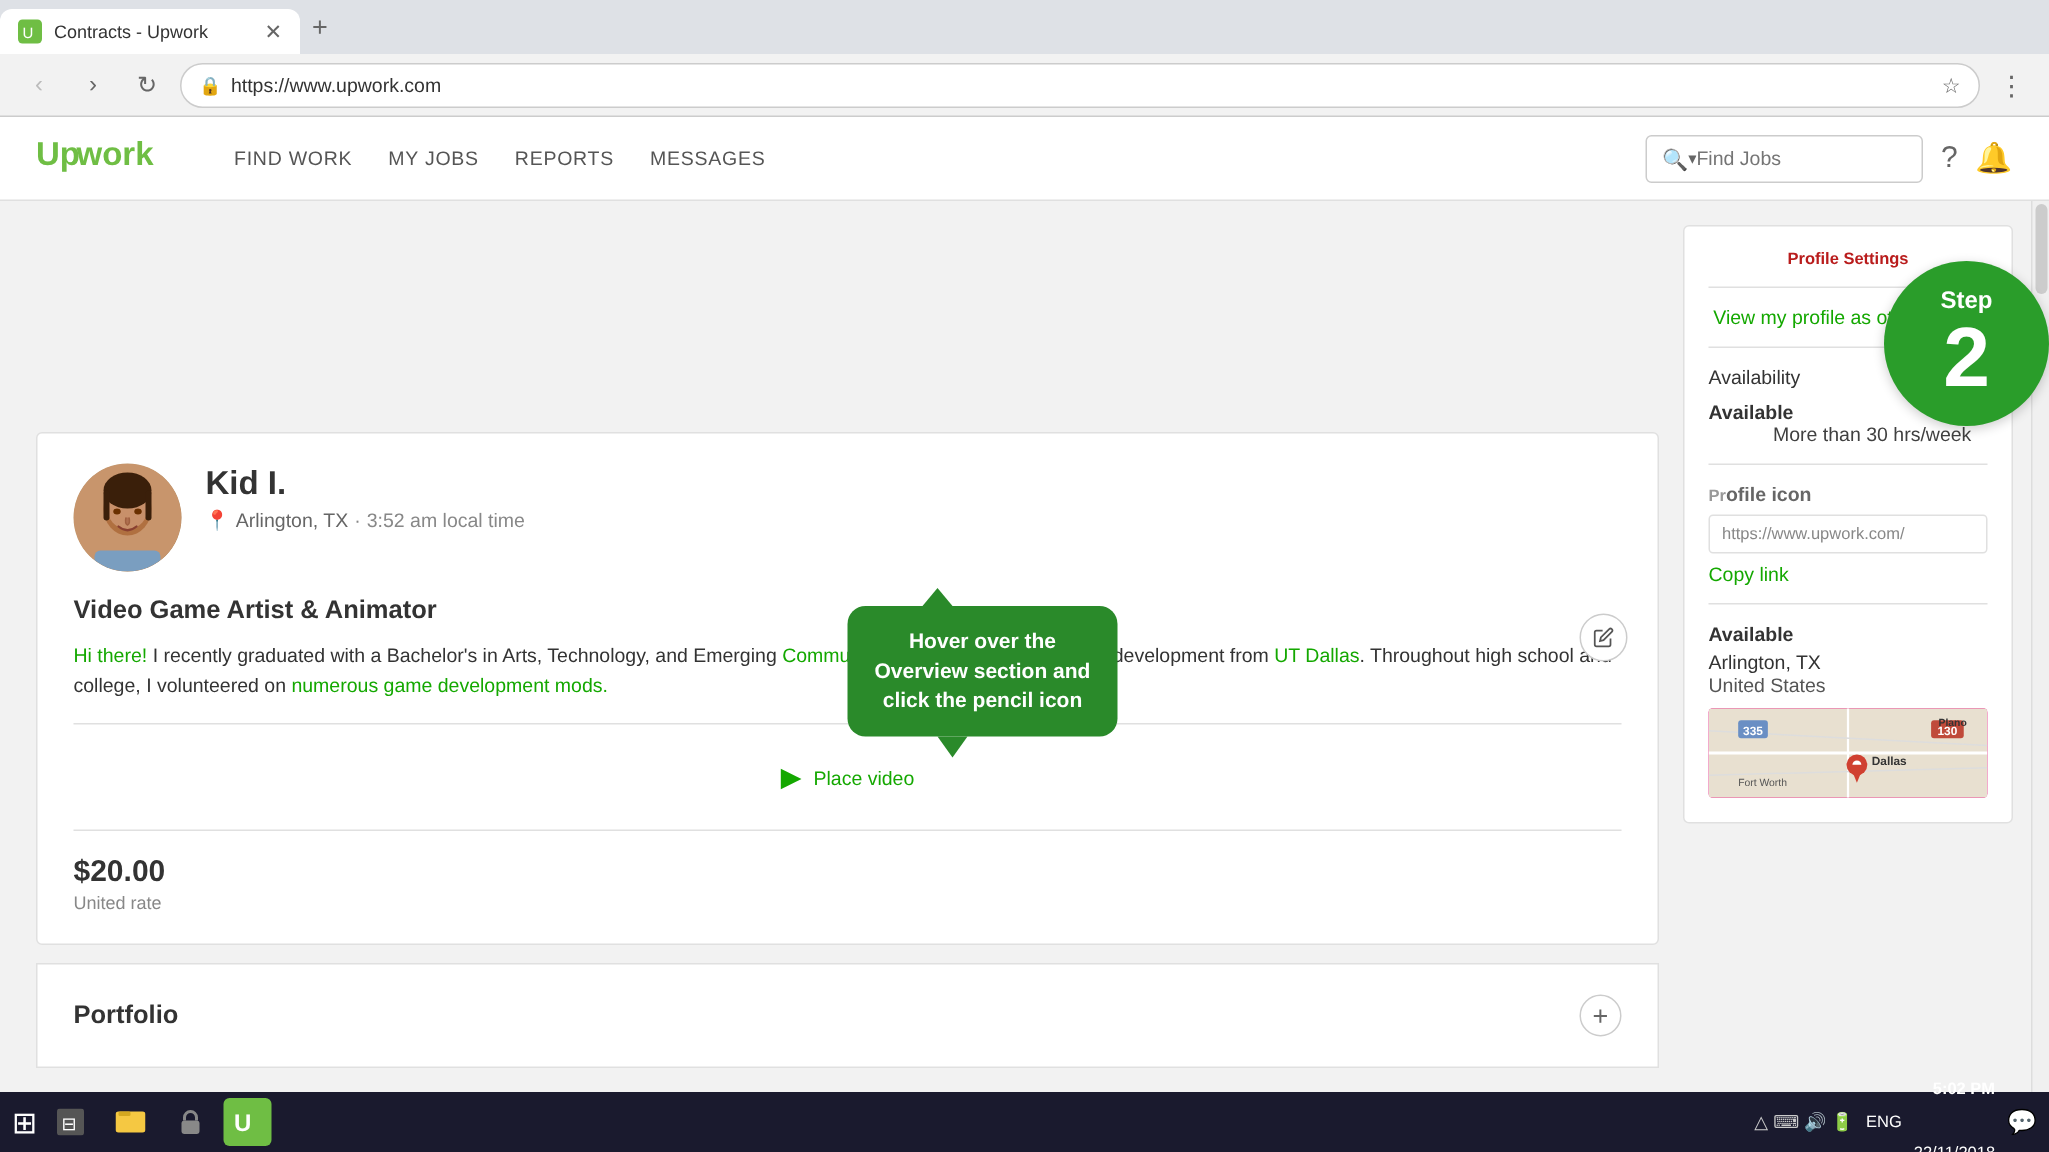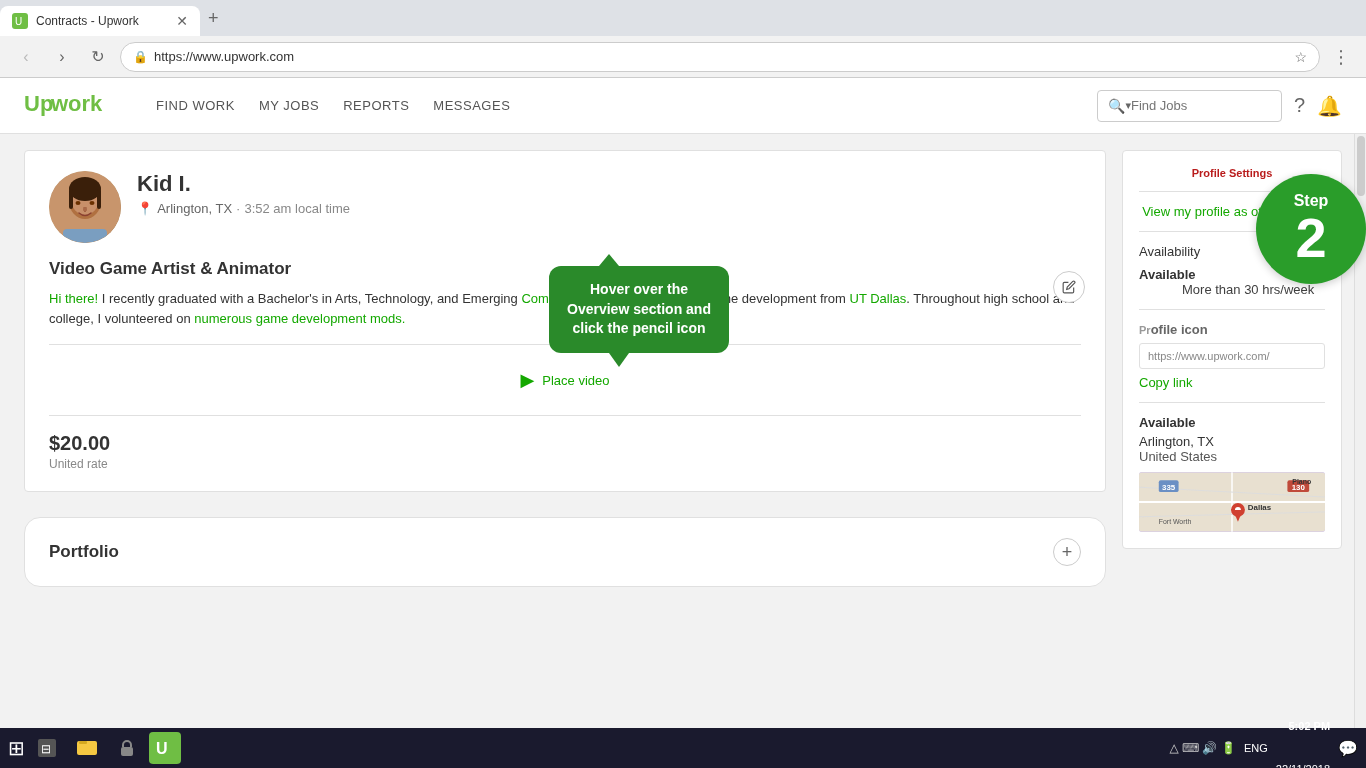--- a/index.html
+++ b/index.html
@@ -31,59 +31,59 @@
     .navbar-links { display: flex; gap: 24px; }
     .navbar-link { font-size: 13px; font-weight: 500; color: #555; text-decoration: none; cursor: pointer; text-transform: uppercase; letter-spacing: 0.5px; }
     .navbar-search { margin-left: auto; display: flex; align-items: center; gap: 12px; }
     .search-box { display: flex; align-items: center; border: 1px solid #ccc; border-radius: 4px; padding: 0 10px; height: 32px; background: #fff; }
     .search-input { border: none; outline: none; font-size: 13px; color: #999; width: 140px; }
     .search-dropdown { font-size: 11px; color: #666; cursor: pointer; }
     .navbar-icon { font-size: 20px; color: #666; cursor: pointer; }
 
     
     .main-layout { display: flex; flex: 1; gap: 16px; padding: 16px 24px; overflow: hidden; }
-    .left-panel { flex: 1; display: flex; flex-direction: column; gap: 25px; }
+    .left-panel { flex: 1; display: flex; flex-direction: column; gap: 12px; justify-content: flex-end; }
     .right-panel { width: 220px; flex-shrink: 0; display: flex; flex-direction: column; gap: 0; }
 
     
     .profile-card { background: #fff; border-radius: 4px; border: 1px solid #e0e0e0; padding: 20px 24px; position: relative; }
     .profile-header { display: flex; align-items: flex-start; gap: 16px; margin-bottom: 16px; }
     .avatar-placeholder { width: 72px; height: 72px; border-radius: 50%; background: linear-gradient(135deg, #b8906a 0%, #c9a882 30%, #a07040 100%); display: flex; align-items: center; justify-content: center; overflow: hidden; }
     .profile-info { flex: 1; }
     .profile-name { font-size: 22px; font-weight: 600; color: #333; margin-bottom: 4px; }
     .profile-location { font-size: 13px; color: #666; display: flex; align-items: center; gap: 4px; }
     .profile-title { font-size: 17px; font-weight: 600; color: #333; margin-bottom: 10px; }
     .profile-bio { font-size: 13px; color: #333; line-height: 1.5; }
     .edit-pencil-btn { position: absolute; right: 20px; top: 120px; width: 32px; height: 32px; border-radius: 50%; border: 1px solid #ccc; background: #fff; display: flex; align-items: center; justify-content: center; cursor: pointer; }
     .divider { height: 1px; background: #e0e0e0; margin: 16px 0; }
     .place-video { display: flex; align-items: center; justify-content: center; gap: 8px; color: #14a800; font-size: 13px; cursor: pointer; padding: 8px 0; }
     .play-icon { font-size: 18px; color: #14a800; }
     .hourly-rate { font-size: 20px; font-weight: 600; color: #333; }
     .hourly-label { font-size: 12px; color: #888; margin-top: 2px; }
 
     
-    .portfolio-card { background: #fff; border-radius: 16px; border: 1px solid #e0e0e0; padding: 20px 24px; display: flex; align-items: center; justify-content: space-between; }
+    .portfolio-card { background: #fff; border-radius: 0; border: 1px solid #e0e0e0; padding: 20px 24px; display: flex; align-items: center; justify-content: space-between; }
     .portfolio-title { font-size: 17px; font-weight: 600; color: #333; }
     .add-btn { width: 28px; height: 28px; border-radius: 50%; border: 1px solid #ccc; background: #fff; display: flex; align-items: center; justify-content: center; cursor: pointer; font-size: 18px; color: #666; }
 
     
     .right-card { background: #fff; border: 1px solid #e0e0e0; border-radius: 4px; margin-bottom: 12px; padding: 16px; }
     .profile-settings-title { font-size: 11px; font-weight: 600; color: #b91c1c; text-align: center; border-bottom: 1px solid #e0e0e0; padding-bottom: 12px; margin-bottom: 12px; }
     .view-profile-link { color: #14a800; font-size: 13px; text-align: center; cursor: pointer; display: block; margin-bottom: 0; }
     .availability-title { font-size: 13px; font-weight: 400; color: #333; margin-bottom: 8px; margin-top: 12px; }
     .availability-status { font-size: 13px; font-weight: 600; color: #333; }
     .availability-detail { font-size: 13px; color: #404040; margin-left: 43px; }
     .section-divider { height: 1px; background: #e0e0e0; margin: 12px 0; }
     .profile-link-title { font-size: 13px; font-weight: 600; color: #666; margin-bottom: 6px; }
     .profile-link-box { border: 1px solid #e0e0e0; border-radius: 3px; padding: 6px 8px; font-size: 11px; color: #888; background: #fff; width: 100%; overflow: hidden; text-overflow: ellipsis; white-space: nowrap; }
     .copy-link { color: #14a800; font-size: 13px; cursor: pointer; margin-top: 6px; display: inline-block; }
     .location-title { font-size: 13px; font-weight: 700; color: #333; margin-bottom: 4px; }
     .location-city { font-size: 13px; color: #333; }
     .location-country { font-size: 13px; color: #555; }
-    .map-placeholder { width: 100%; height: 60px; background: #c4b5fd; border-radius: 3px; margin-top: 8px; position: relative; overflow: hidden; }
+    .map-placeholder { width: 100%; height: 60px; background: #ec4899; border-radius: 3px; margin-top: 8px; position: relative; overflow: hidden; }
 
     
     .tooltip-bubble { position: absolute; background: #2a8a2a; color: #fff; border-radius: 12px; padding: 14px 18px; font-size: 14px; font-weight: 600; text-align: center; line-height: 1.4; z-index: 100; width: 180px; }
     .tooltip-bubble::before { content: ''; position: absolute; top: -12px; left: 50px; border-width: 0 10px 12px 10px; border-style: solid; border-color: transparent transparent #2a8a2a transparent; }
 
     
     .step-badge { position: absolute; top: 40px; right: 0; width: 110px; height: 110px; background: #2a9d2a; border-radius: 50%; display: flex; flex-direction: column; align-items: center; justify-content: center; color: #fff; font-weight: bold; z-index: 200; box-shadow: 0 2px 8px rgba(0,0,0,0.2); }
     .step-label { font-size: 16px; font-weight: 600; }
     .step-number { font-size: 56px; font-weight: 900; line-height: 1; }
 
@@ -203,21 +203,21 @@
             <span style="color:#14a800;">Hi there!</span> I recently graduated with a Bachelor's in Arts, Technology, and Emerging <span style="color:#14a800;">Communication</span> with a focus on game development from <span style="color:#14a800;">UT Dallas</span>. Throughout high school and college, I volunteered on <span style="color:#14a800;">numerous game development mods.</span>
           </div>
 
           <button class="edit-pencil-btn">
             <svg width="14" height="14" viewBox="0 0 24 24" fill="none" stroke="#555" stroke-width="2">
               <path d="M11 4H4a2 2 0 00-2 2v14a2 2 0 002 2h14a2 2 0 002-2v-7"></path>
               <path d="M18.5 2.5a2.121 2.121 0 013 3L12 15l-4 1 1-4 9.5-9.5z"></path>
             </svg>
           </button>
 
-          <div class="tooltip-bubble" style="top: 115px; left: 524px;">
+          <div class="tooltip-bubble" style="top: 115px; left: 540px;">
             <span>Hover over the Overview section and click the pencil icon</span>
             <div style="position:absolute; bottom:-14px; left:60px; border-width:14px 10px 0 10px; border-style:solid; border-color:#2a8a2a transparent transparent transparent;"></div>
           </div>
 
           <div class="divider"></div>
 
           <div class="place-video">
             <span class="play-icon">▶</span>
             <span>Place video</span>
           </div>

